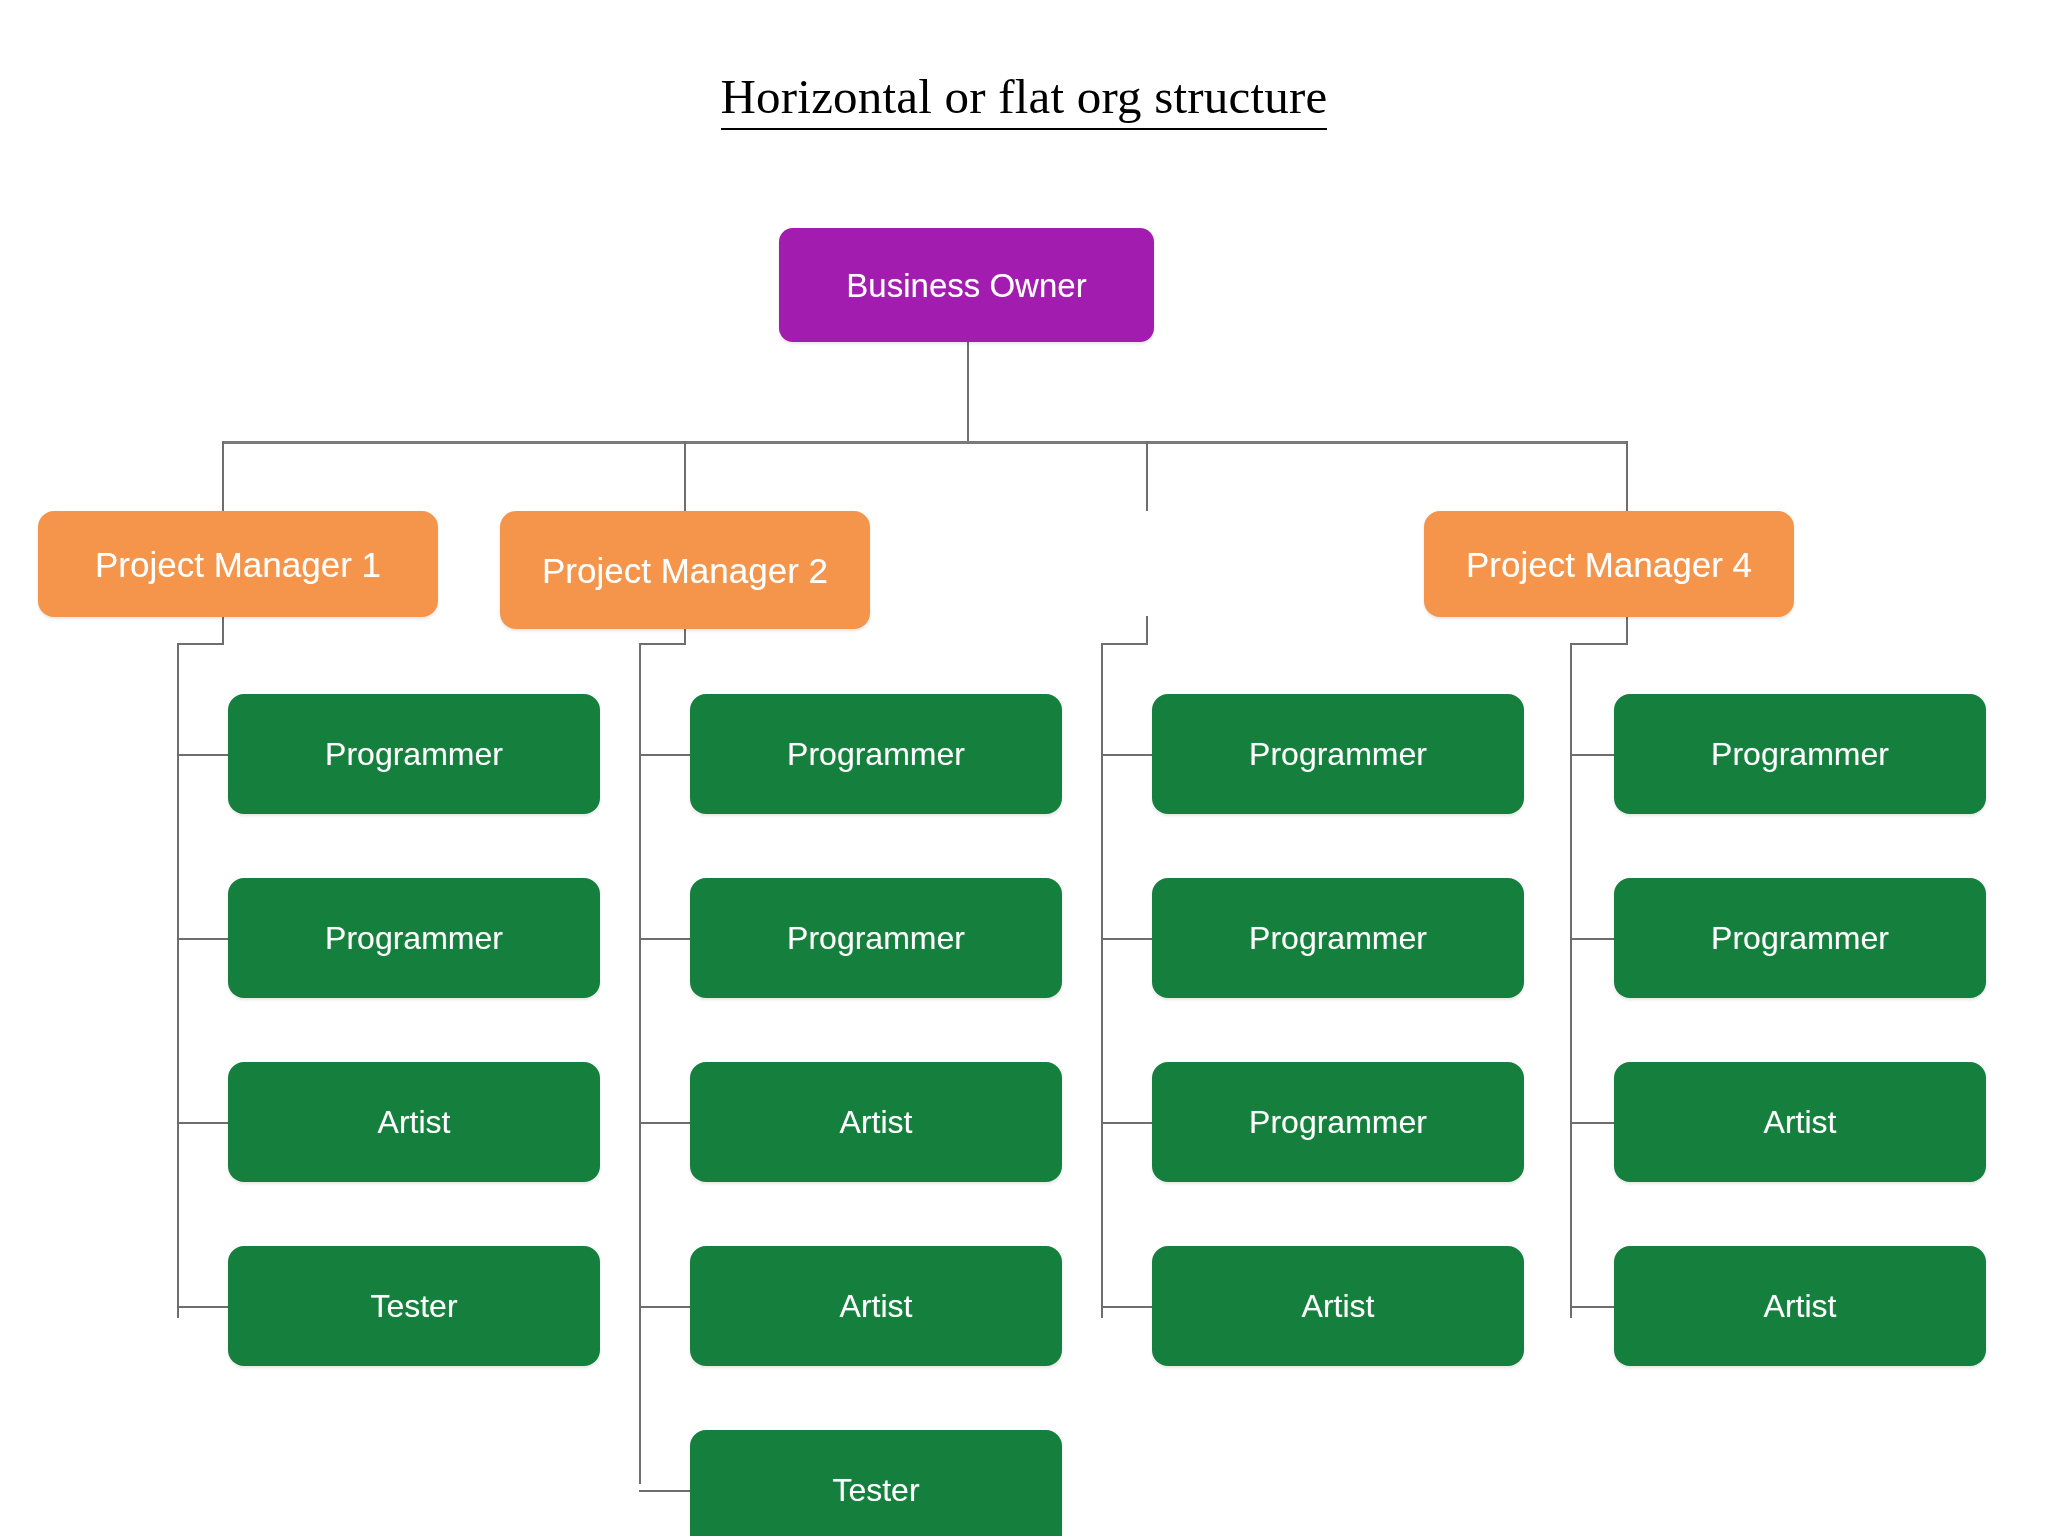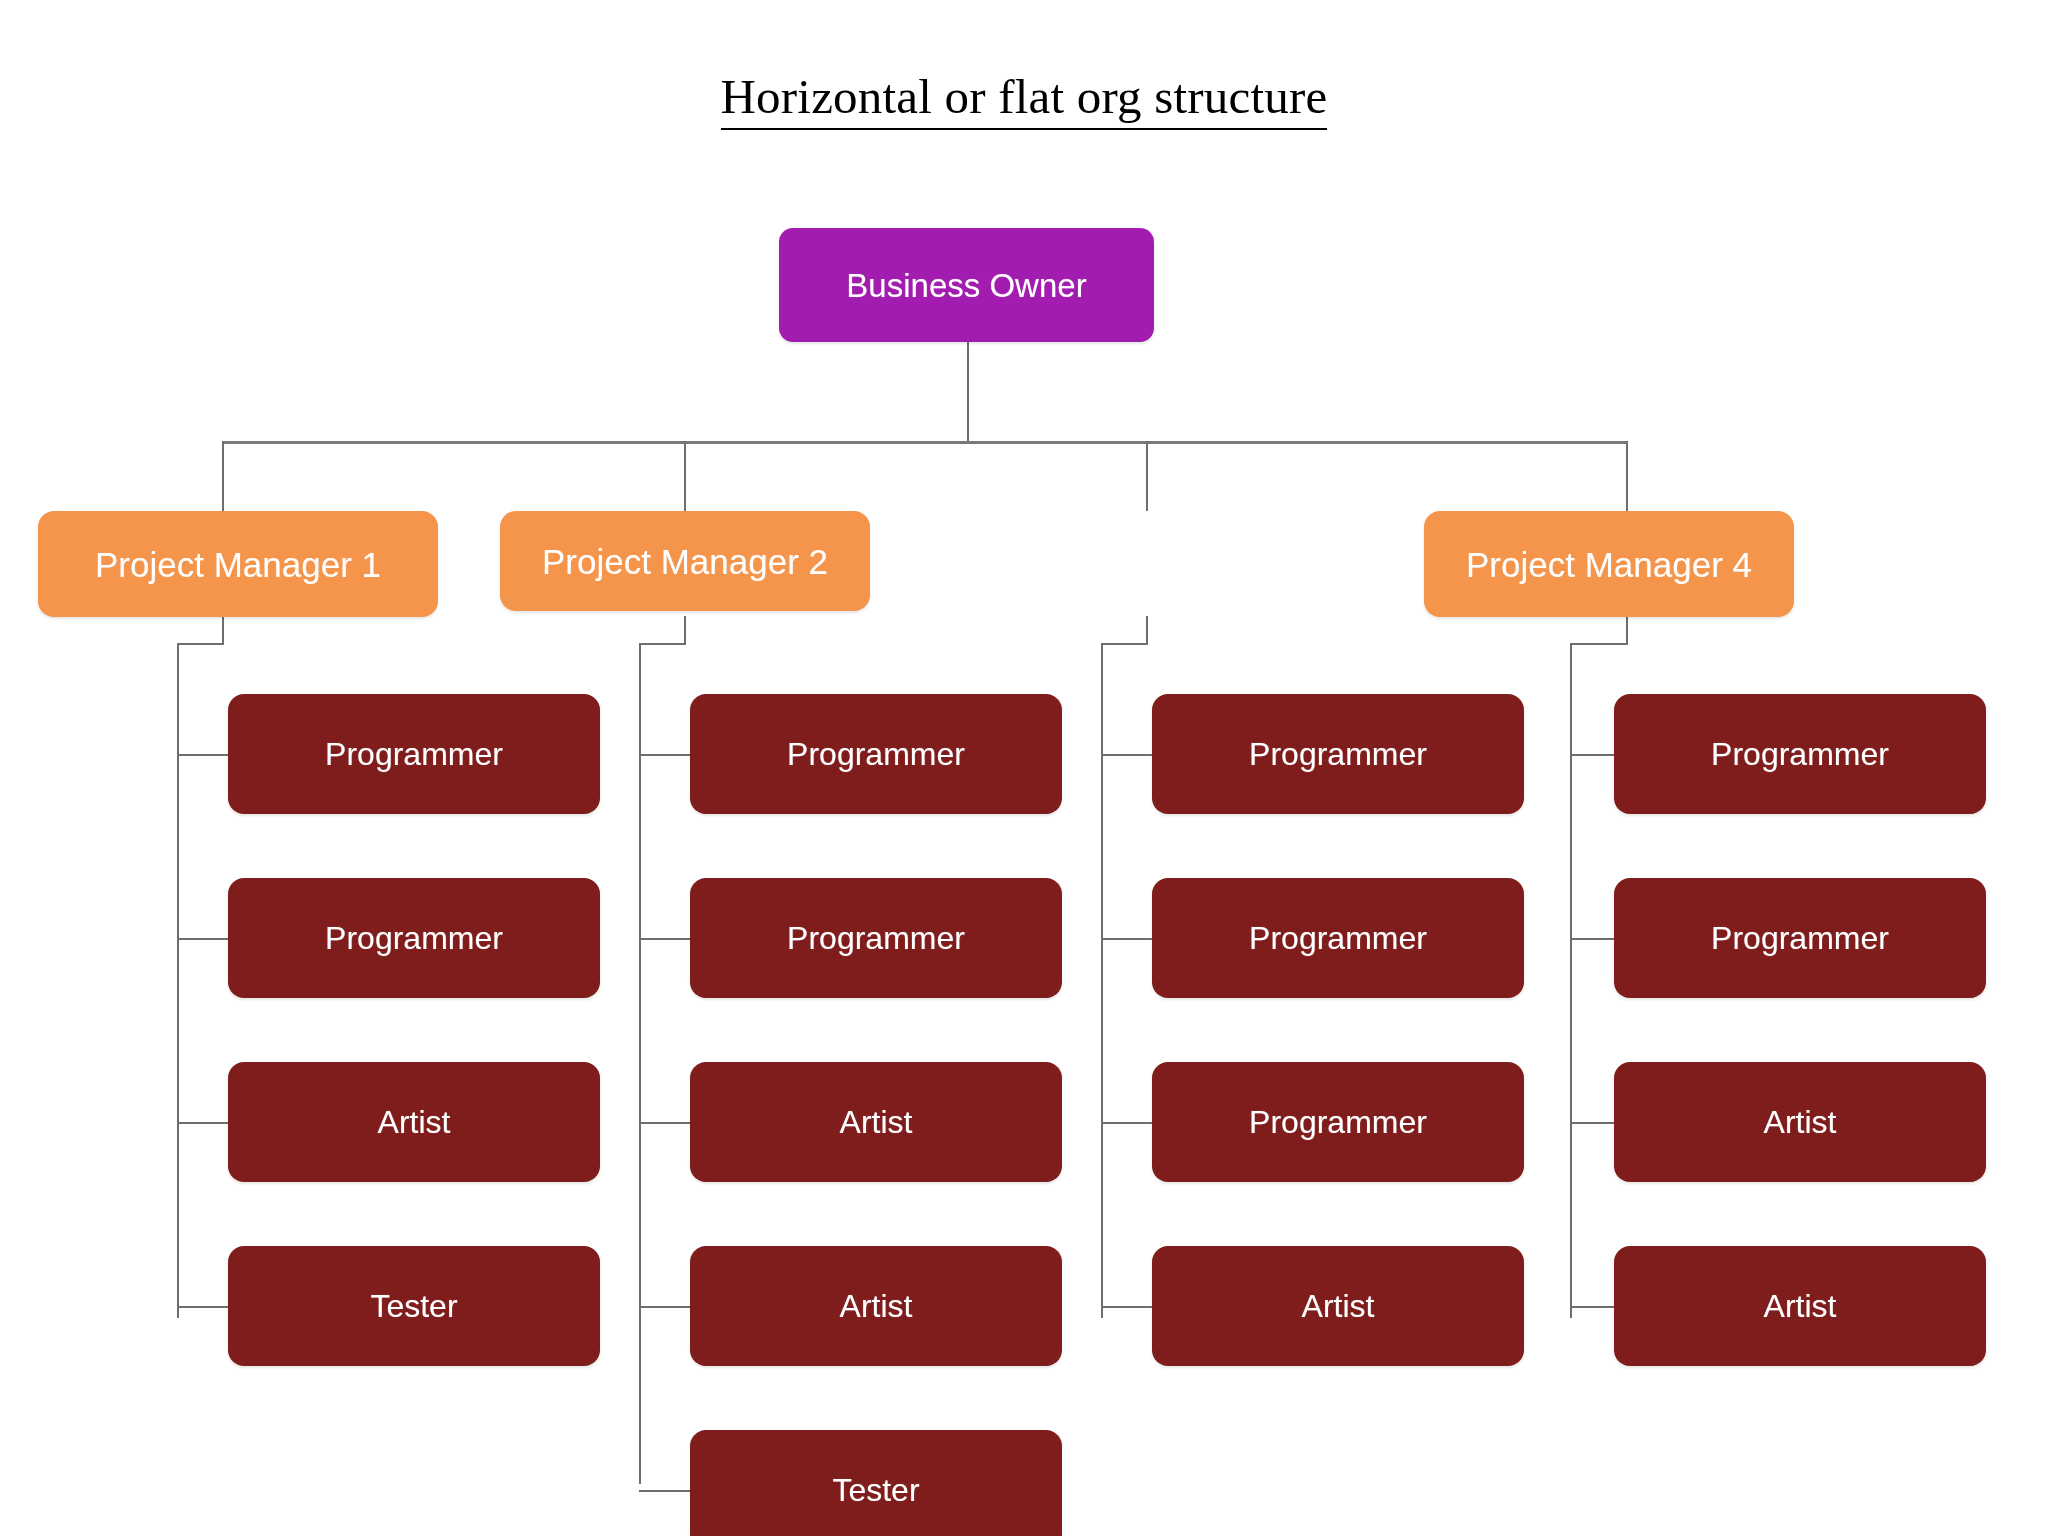--- a/index.html
+++ b/index.html
@@ -73,21 +73,21 @@
   }
   .node.root .node-label { font-size: 33px; }
 
   .node.manager {
     background: #f4954b;
     border-radius: 16px;
   }
   .node.manager .node-label { font-size: 35px; }
 
   .node.staff {
-    background: #7f1d1d;
+    background: #15803d;
     border-radius: 16px;
   }
   .node.staff .node-label { font-size: 32px; }
 </style>
 </head>
 <body>
 
 <div id="title">
   <span class="u">Horizontal or flat org structure</span>
 </div>
@@ -135,21 +135,21 @@
   <div class="line hline" style="left:1570px; top:1122px; width:48px;"></div>
   <div class="line hline" style="left:1570px; top:1306px; width:48px;"></div>
 
   <div class="node root" style="left:779px; top:228px; width:375px; height:114px;">
     <span class="node-label">Business Owner</span>
   </div>
 
   <div class="node manager" style="left:38px; top:511px; width:400px; height:106px;">
     <span class="node-label">Project Manager 1</span>
   </div>
-  <div class="node manager" style="left:500px; top:511px; width:370px; height:100px;">
+  <div class="node manager" style="left:500px; top:511px; width:370px; height:118px;">
     <span class="node-label">Project Manager 2</span>
   </div>
   <div class="node manager" style="left:1424px; top:511px; width:370px; height:106px;">
     <span class="node-label">Project Manager 4</span>
   </div>
 
   <div class="node staff" style="left:228px; top:694px; width:372px; height:120px;">
     <span class="node-label">Programmer</span>
   </div>
   <div class="node staff" style="left:228px; top:878px; width:372px; height:120px;">

